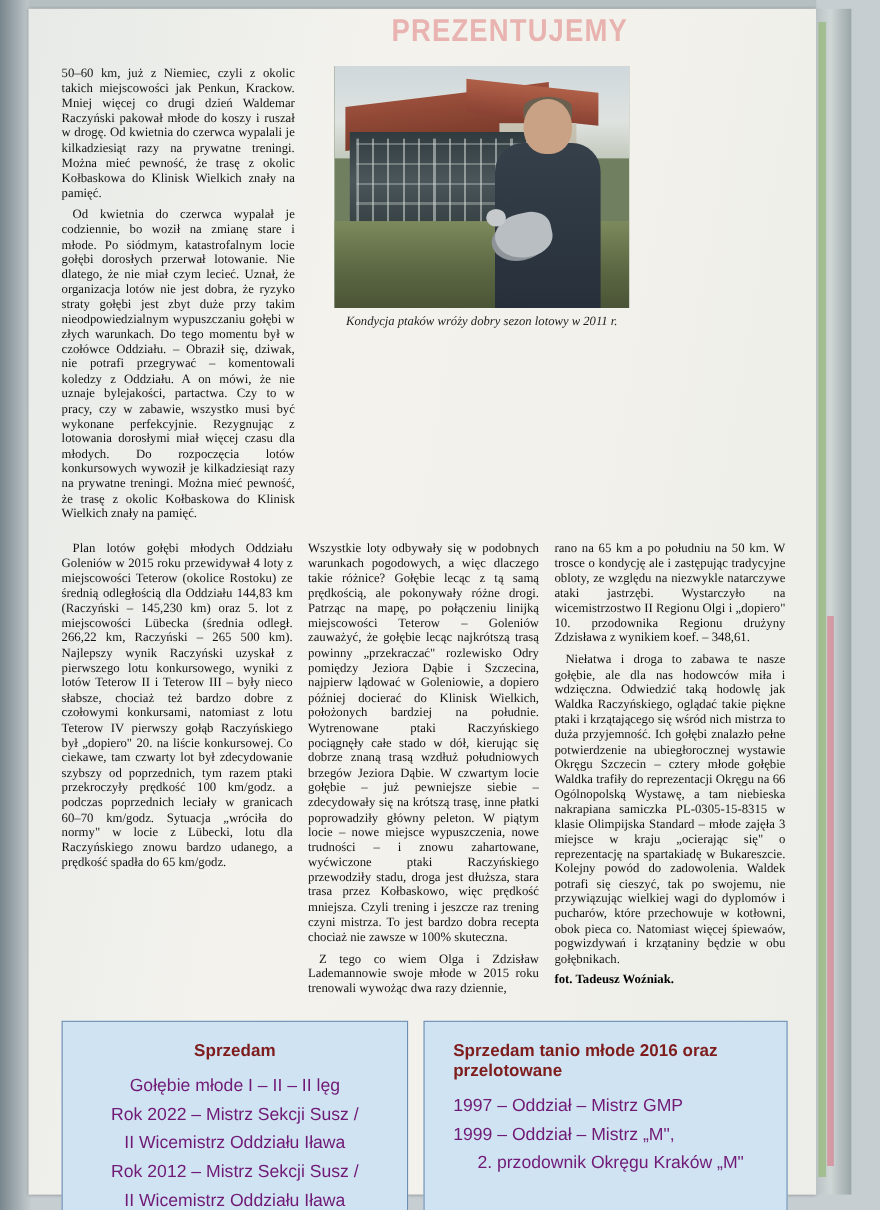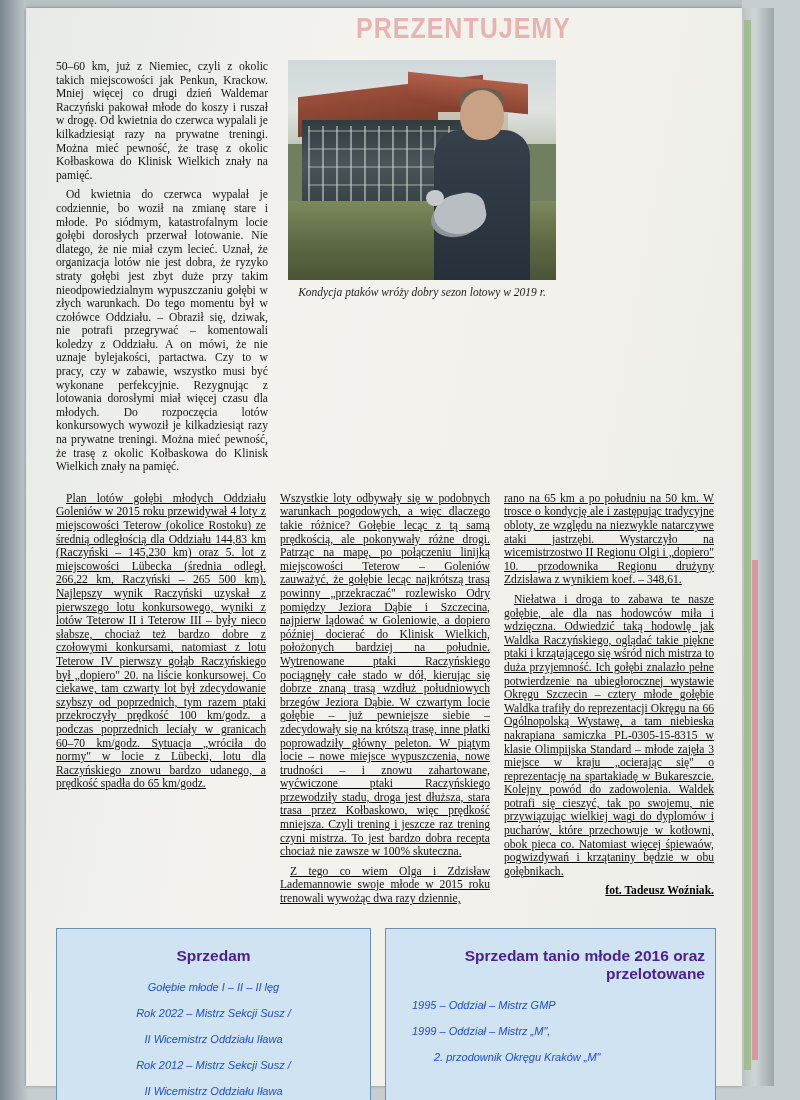--- a/index.html
+++ b/index.html
@@ -81,21 +81,21 @@
   .content {
     position: absolute;
     left: 56px;
     top: 60px;
     width: 660px;
   }
 
   
   .top-row {
     display: flex;
-    gap: 8px;
+    gap: 24px;
   }
   .col-narrow {
     width: 212px;
   }
   .photo-wrap {
     width: 268px;
     margin-left: 12px;
   }
   .photo {
     width: 268px;
@@ -175,21 +175,20 @@
     font-size: 11.5px;
     text-align: center;
     color: #1d1d1d;
   }
 
   
   .cols {
     display: flex;
     gap: 14px;
     margin-top: 12px;
-    text-decoration: underline;
   }
   .col {
     width: 210px;
   }
   p.t {
     margin: 0 0 6px 0;
     font-size: 11.6px;
     line-height: 13.6px;
     text-align: justify;
     color: #131313;
@@ -208,36 +207,35 @@
     border: 1px solid #6d8fb3;
     background: #cfe3f3;
     padding: 14px 10px 16px 10px;
     text-align: center;
     color: #14305c;
     font-family: "Liberation Sans", sans-serif;
   }
   .ad h3 {
     margin: 4px 0 14px 0;
     font-size: 15.5px;
-    color: #4c1d95;
+    color: #7f1d1d;
     font-weight: bold;
   }
   .ad .line {
-    font-size: 11px;
+    font-size: 16px;
     line-height: 17px;
-    color: #1d4ed8;
+    color: #701a75;
     margin-bottom: 9px;
-    font-style: italic;
   }
   .ad .line.sub { margin-bottom: 9px; }
   .ad.left .line { }
   .ad.right { text-align: left; padding-left: 26px; }
-  .ad.right h3 { text-align: right; }
+  .ad.right h3 { text-align: left; }
   .credit {
-    text-align: right;
+    text-align: left;
     font-weight: bold;
     font-size: 11.6px;
     margin-top: 4px;
   }
 </style>
 </head>
 <body>
 
 <div class="page">
   <div class="edge-left"></div>
@@ -264,21 +262,21 @@
           <div class="ph-wall"></div>
           <div class="ph-loft"></div>
           <div class="ph-loftgrid"></div>
           <div class="ph-ground"></div>
           <div class="ph-man-body"></div>
           <div class="ph-man-hair"></div>
           <div class="ph-man-head"></div>
           <div class="ph-bird"></div>
           <div class="ph-bird-head"></div>
         </div>
-        <div class="photo-caption">Kondycja ptaków wróży dobry sezon lotowy w 2019 r.</div>
+        <div class="photo-caption">Kondycja ptaków wróży dobry sezon lotowy w 2011 r.</div>
       </div>
     </div>
 
     <div class="cols">
       <div class="col">
         <p class="t ind">Plan lotów gołębi młodych Oddziału Goleniów w 2015 roku przewidywał 4 loty z miejscowości Teterow (okolice Rostoku) ze średnią odległością dla Oddziału 144,83 km (Raczyński – 145,230 km) oraz 5. lot z miejscowości Lübecka (średnia odległ. 266,22 km, Raczyński – 265 500 km). Najlepszy wynik Raczyński uzyskał z pierwszego lotu konkursowego, wyniki z lotów Teterow II i Teterow III – były nieco słabsze, chociaż też bardzo dobre z czołowymi konkursami, natomiast z lotu Teterow IV pierwszy gołąb Raczyńskiego był „dopiero" 20. na liście konkursowej. Co ciekawe, tam czwarty lot był zdecydowanie szybszy od poprzednich, tym razem ptaki przekroczyły prędkość 100 km/godz. a podczas poprzednich leciały w granicach 60–70 km/godz. Sytuacja „wróciła do normy" w locie z Lübecki, lotu dla Raczyńskiego znowu bardzo udanego, a prędkość spadła do 65 km/godz.</p>
       </div>
       <div class="col">
         <p class="t">Wszystkie loty odbywały się w podobnych warunkach pogodowych, a więc dlaczego takie różnice? Gołębie lecąc z tą samą prędkością, ale pokonywały różne drogi. Patrząc na mapę, po połączeniu linijką miejscowości Teterow – Goleniów zauważyć, że gołębie lecąc najkrótszą trasą powinny „przekraczać" rozlewisko Odry pomiędzy Jeziora Dąbie i Szczecina, najpierw lądować w Goleniowie, a dopiero później docierać do Klinisk Wielkich, położonych bardziej na południe. Wytrenowane ptaki Raczyńskiego pociągnęły całe stado w dół, kierując się dobrze znaną trasą wzdłuż południowych brzegów Jeziora Dąbie. W czwartym locie gołębie – już pewniejsze siebie – zdecydowały się na krótszą trasę, inne płatki poprowadziły główny peleton. W piątym locie – nowe miejsce wypuszczenia, nowe trudności – i znowu zahartowane, wyćwiczone ptaki Raczyńskiego przewodziły stadu, droga jest dłuższa, stara trasa przez Kołbaskowo, więc prędkość mniejsza. Czyli trening i jeszcze raz trening czyni mistrza. To jest bardzo dobra recepta chociaż nie zawsze w 100% skuteczna.</p>
         <p class="t ind">Z tego co wiem Olga i Zdzisław Lademannowie swoje młode w 2015 roku trenowali wywożąc dwa razy dziennie,</p>
@@ -295,21 +293,21 @@
         <h3>Sprzedam</h3>
         <div class="line">Gołębie młode I – II – II lęg</div>
         <div class="line sub">Rok 2022 – Mistrz Sekcji Susz /</div>
         <div class="line">II Wicemistrz Oddziału Iława</div>
         <div class="line sub">Rok 2012 – Mistrz Sekcji Susz /</div>
         <div class="line">II Wicemistrz Oddziału Iława</div>
 
       </div>
       <div class="ad right">
         <h3>Sprzedam tanio młode 2016 oraz przelotowane</h3>
-        <div class="line">1995 – Oddział – Mistrz GMP</div>
+        <div class="line">1997 – Oddział – Mistrz GMP</div>
         <div class="line">1999 – Oddział – Mistrz „M",</div>
         <div class="line" style="padding-left:22px">2. przodownik Okręgu Kraków „M"</div>
 
       </div>
     </div>
 
   </div>
 </div>
 
 </body></html>

